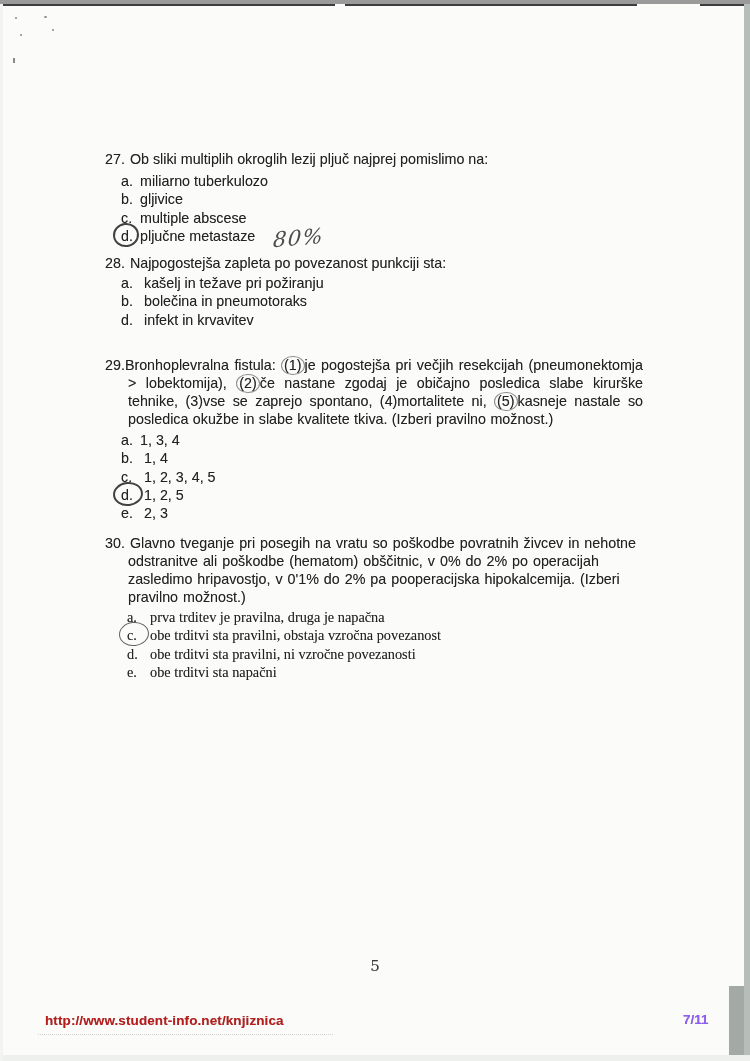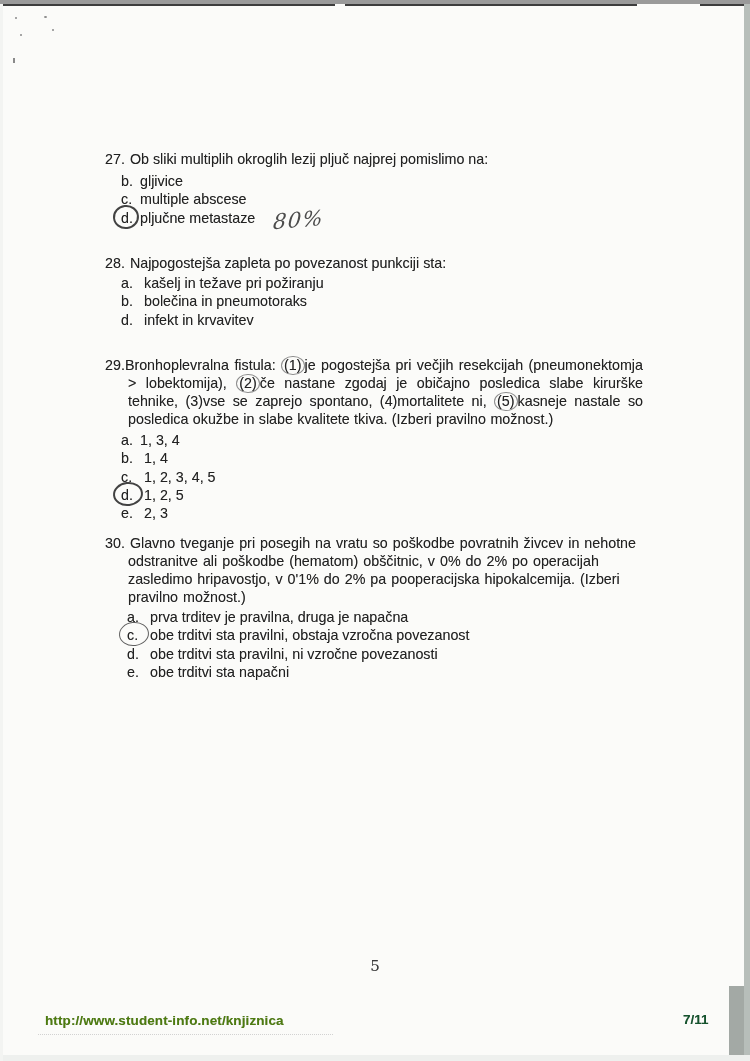--- a/index.html
+++ b/index.html
@@ -19,21 +19,21 @@
   .speck { position:absolute; background:#8a8a8a; border-radius:50%; }
 
   
   .q { position:absolute; left:105px; width:538px; font-size:14.3px; }
   .stem { line-height:18px; }
   .qnum { margin-right:5px; }
   .para { line-height:18px; text-align:justify; padding-left:23px; text-indent:-23px; word-spacing:0.4px; }
   .para.left { text-align:left; word-spacing:1px; }
   .para .qnum-tight { margin-right:0; }
   .opts { margin-top:4px; padding-left:16px; }
-  .opts.ind23 { padding-left:22px; }
+  .opts.ind23 { padding-left:22px;font-family:Liberation Serif, serif; }
   .opt { line-height:18.3px; white-space:nowrap; }
   .letter { display:inline-block; width:23px; position:relative; }
   .letter.w19 { width:19px; }
 
   
   .circ-dark::after, .circ-mid::after {
     content:""; position:absolute; border-radius:50%;
     left:-8px; right:1px; top:-4px; bottom:-2px;
     transform:rotate(-6deg); pointer-events:none;
   }
@@ -47,22 +47,22 @@
   .hand {
     display:inline-block; font-family:"DejaVu Serif",serif; font-style:italic;
     font-size:21px; color:#4c4c4c; letter-spacing:1.5px;
     transform:rotate(-5deg) skewX(-10deg); margin-left:18px; vertical-align:-4px;
     text-shadow:none;
   }
 
   
   .page-number { position:absolute; left:0; top:953px; width:750px; text-align:center;
     font-family:"DejaVu Serif",serif; font-size:15px; color:#3c3c3c; }
-  .footer-url { position:absolute; left:45px; top:1009px; font-weight:bold; font-size:13.5px; color:#4d7c0f; letter-spacing:0.1px; }
-  .footer-page { position:absolute; left:683px; top:1008px; font-weight:bold; font-size:13.5px; color:#14532d; }
+  .footer-url { position:absolute; left:45px; top:1009px; font-weight:bold; font-size:13.5px; color:#b91c1c; letter-spacing:0.1px; }
+  .footer-page { position:absolute; left:683px; top:1008px; font-weight:bold; font-size:13.5px; color:#8b5cf6; }
 </style>
 </head>
 <body>
 
 <div class="page">
 
   <div class="top-seg" style="left:0;width:335px;"></div>
   <div class="top-seg" style="left:345px;width:292px;"></div>
   <div class="top-seg" style="left:700px;width:50px;"></div>
   <div class="right-strip"></div>
@@ -72,20 +72,21 @@
   <div class="scan-dotline"></div>
   <div class="speck" style="left:15px;top:13px;width:2px;height:2px;"></div>
   <div class="speck" style="left:44px;top:12px;width:3px;height:2px;"></div>
   <div class="speck" style="left:52px;top:25px;width:2px;height:2px;"></div>
   <div class="speck" style="left:20px;top:30px;width:2px;height:2px;"></div>
   <div class="speck" style="left:13px;top:54px;width:1.5px;height:5px;border-radius:0;"></div>
 
   <div class="q" style="top:146px;">
     <div class="stem"><span class="qnum">27.</span><span>Ob sliki multiplih okroglih lezij pljuč najprej pomislimo na:</span></div>
     <div class="opts">
+      <div class="opt"><span class="letter w19">a.</span><span>miliarno tuberkulozo</span></div>
       <div class="opt"><span class="letter w19">b.</span><span>gljivice</span></div>
       <div class="opt"><span class="letter w19">c.</span><span>multiple abscese</span></div>
       <div class="opt"><span class="letter w19 circ-dark">d.</span><span>pljučne metastaze</span><span class="hand">80%</span></div>
     </div>
   </div>
 
   <div class="q" style="top:250px;">
     <div class="stem"><span class="qnum">28.</span><span>Najpogostejša zapleta po povezanost punkciji sta:</span></div>
     <div class="opts" style="margin-top:2px;">
       <div class="opt"><span class="letter">a.</span><span>kašelj in težave pri požiranju</span></div>

